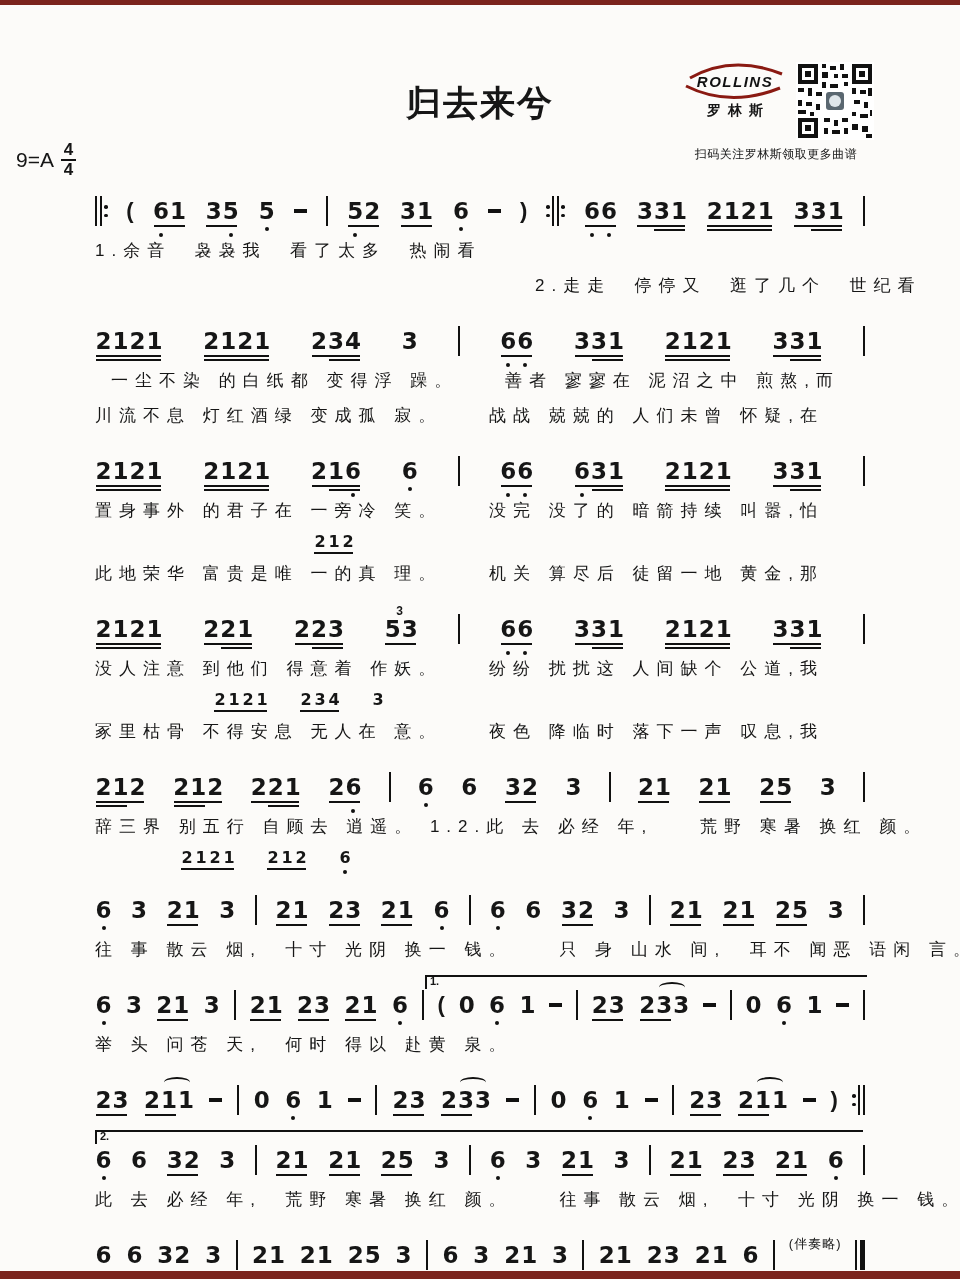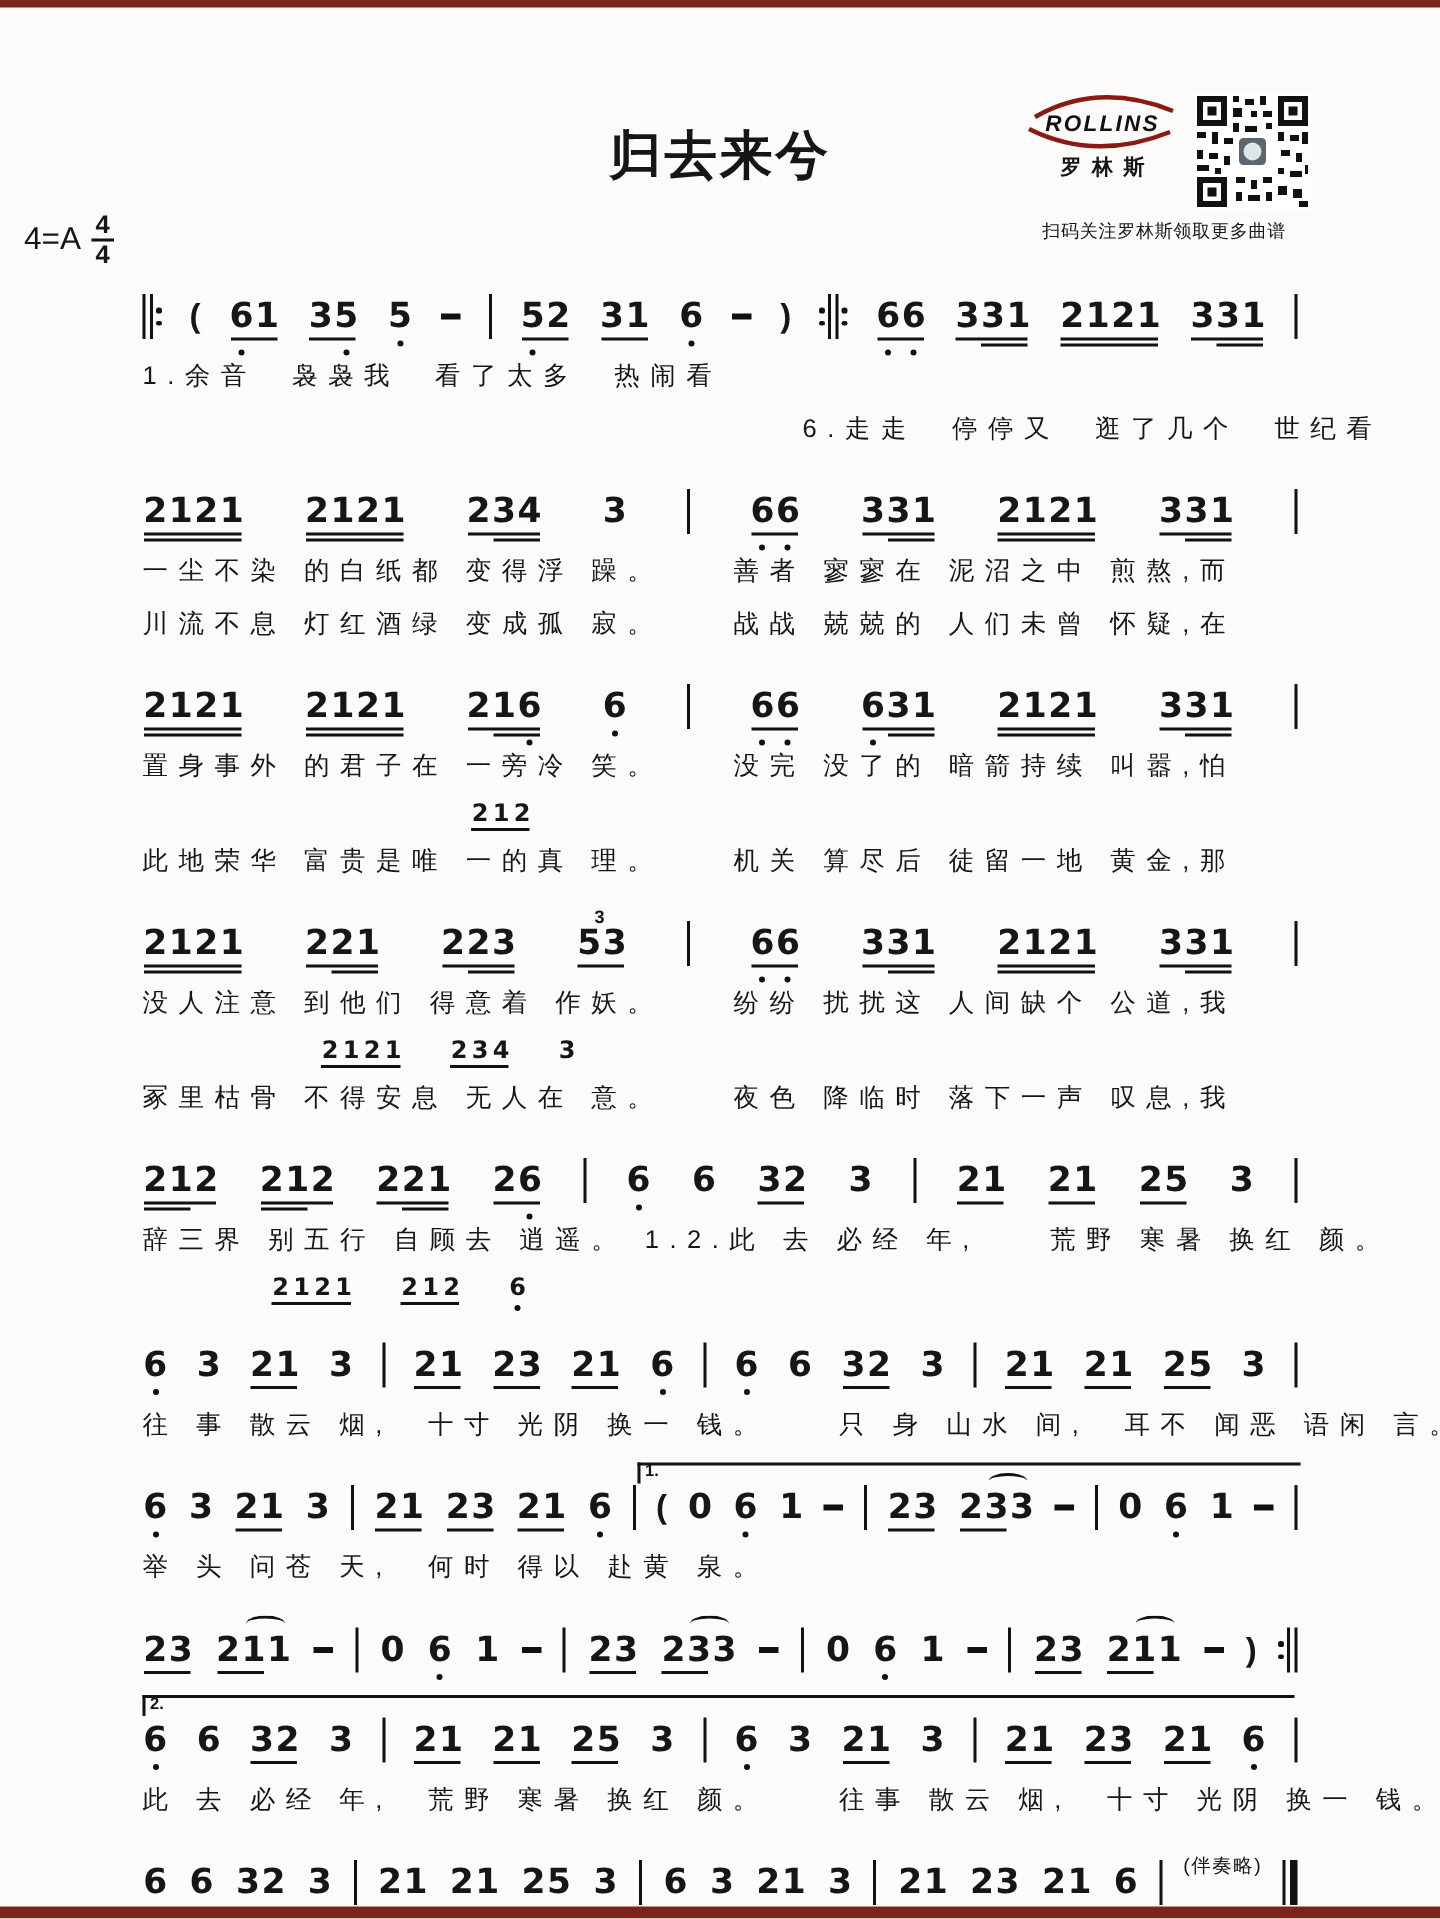--- a/index.html
+++ b/index.html
@@ -54,21 +54,21 @@
   .volta span{position:absolute;left:3px;top:-2px;font-size:11px;font-weight:bold;}
 </style>
 </head>
 <body>
 
 <div class="band-top"></div>
 
 <header>
   <h1>归去来兮</h1>
   <div class="keysig">
-    <span>4=A</span>
+    <span>9=A</span>
     <span class="frac">
       <span>4</span>
       <span class="fracline"></span>
       <span>4</span>
     </span>
   </div>
 
   <div class="brand">
     <div class="brand-row">
       <div class="logo-box">
@@ -211,21 +211,21 @@
         <span class="grp">
           <span class="note">3</span>
           <span class="note">3</span>
           <span class="note">1</span>
           <span class="beam" style="left: calc(0% + 1px); width: calc(100% - 3px); bottom: -3px;"></span>
           <span class="beam" style="left: calc(33.3333% + 1px); width: calc(66.6667% - 3px); bottom: -7px;"></span>
         </span>
         <span class="bar"></span>
       </div>
       <div class="lyric-row" style="">1.余音  袅袅我  看了太多  热闹看</div>
-      <div class="lyric-row" style="margin-left: 440px;">6.走走  停停又  逛了几个  世纪看</div>
+      <div class="lyric-row" style="margin-left: 440px;">2.走走  停停又  逛了几个  世纪看</div>
     </div>
     <div class="music-line">
       <div class="notes-row">
         <span class="grp">
           <span class="note">2</span>
           <span class="note">1</span>
           <span class="note">2</span>
           <span class="note">1</span>
           <span class="beam" style="left: calc(0% + 1px); width: calc(100% - 3px); bottom: -3px;"></span>
           <span class="beam" style="left: calc(0% + 1px); width: calc(100% - 3px); bottom: -7px;"></span>
@@ -271,21 +271,21 @@
         </span>
         <span class="grp">
           <span class="note">3</span>
           <span class="note">3</span>
           <span class="note">1</span>
           <span class="beam" style="left: calc(0% + 1px); width: calc(100% - 3px); bottom: -3px;"></span>
           <span class="beam" style="left: calc(33.3333% + 1px); width: calc(66.6667% - 3px); bottom: -7px;"></span>
         </span>
         <span class="bar"></span>
       </div>
-      <div class="lyric-row" style="margin-left: 0px;">一尘不染 的白纸都 变得浮 躁。    善者 寥寥在 泥沼之中 煎熬,而</div>
+      <div class="lyric-row" style="margin-left: 16px;">一尘不染 的白纸都 变得浮 躁。    善者 寥寥在 泥沼之中 煎熬,而</div>
       <div class="lyric-row" style="margin-left: 0px;">川流不息 灯红酒绿 变成孤 寂。    战战 兢兢的 人们未曾 怀疑,在</div>
     </div>
     <div class="music-line">
       <div class="notes-row">
         <span class="grp">
           <span class="note">2</span>
           <span class="note">1</span>
           <span class="note">2</span>
           <span class="note">1</span>
           <span class="beam" style="left: calc(0% + 1px); width: calc(100% - 3px); bottom: -3px;"></span>

